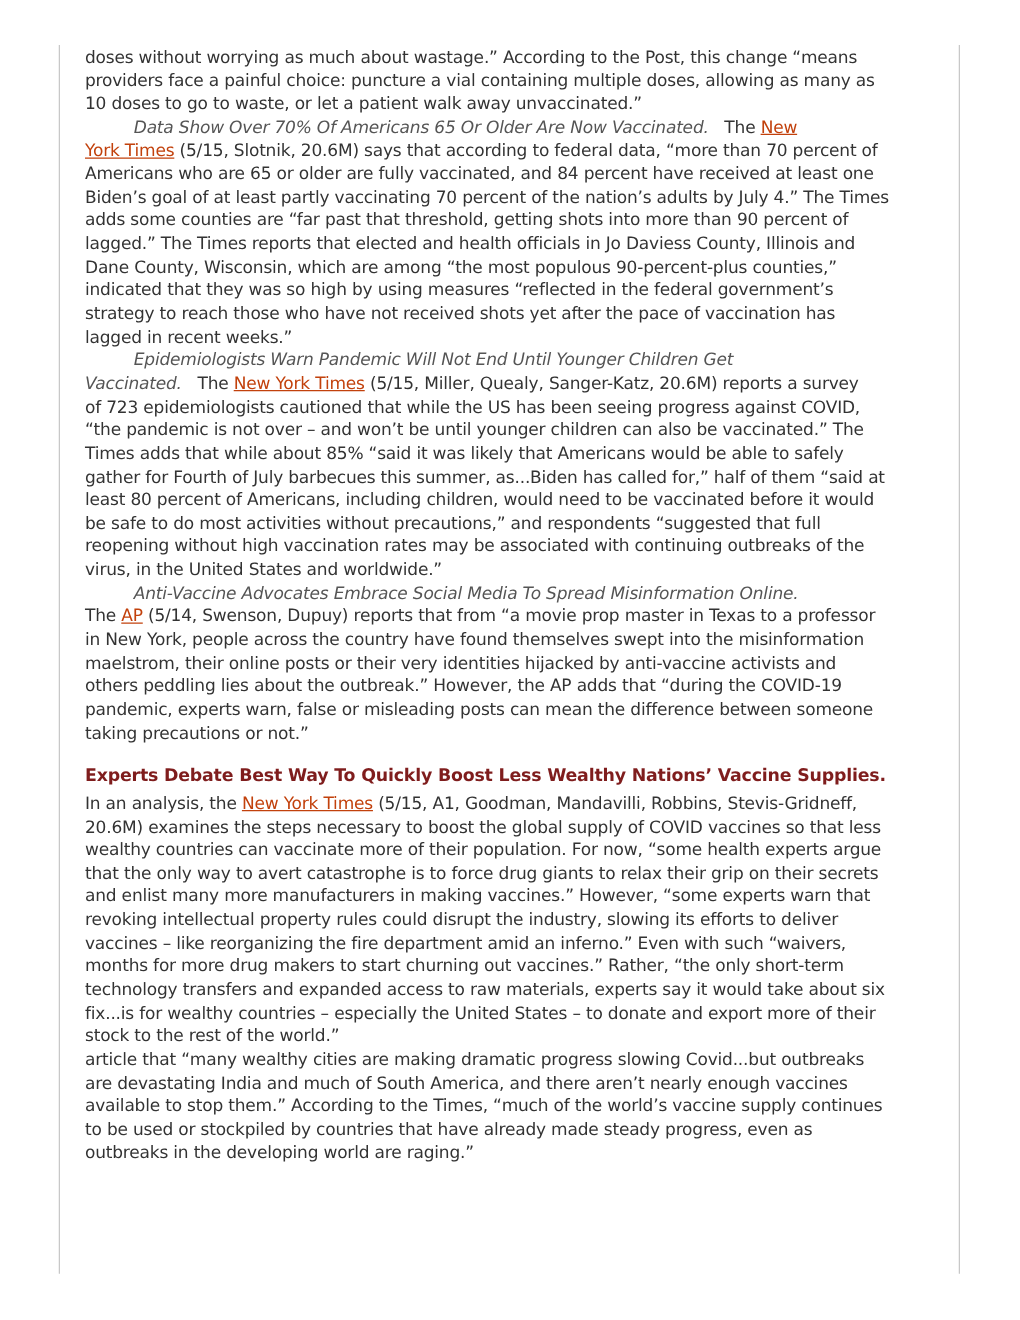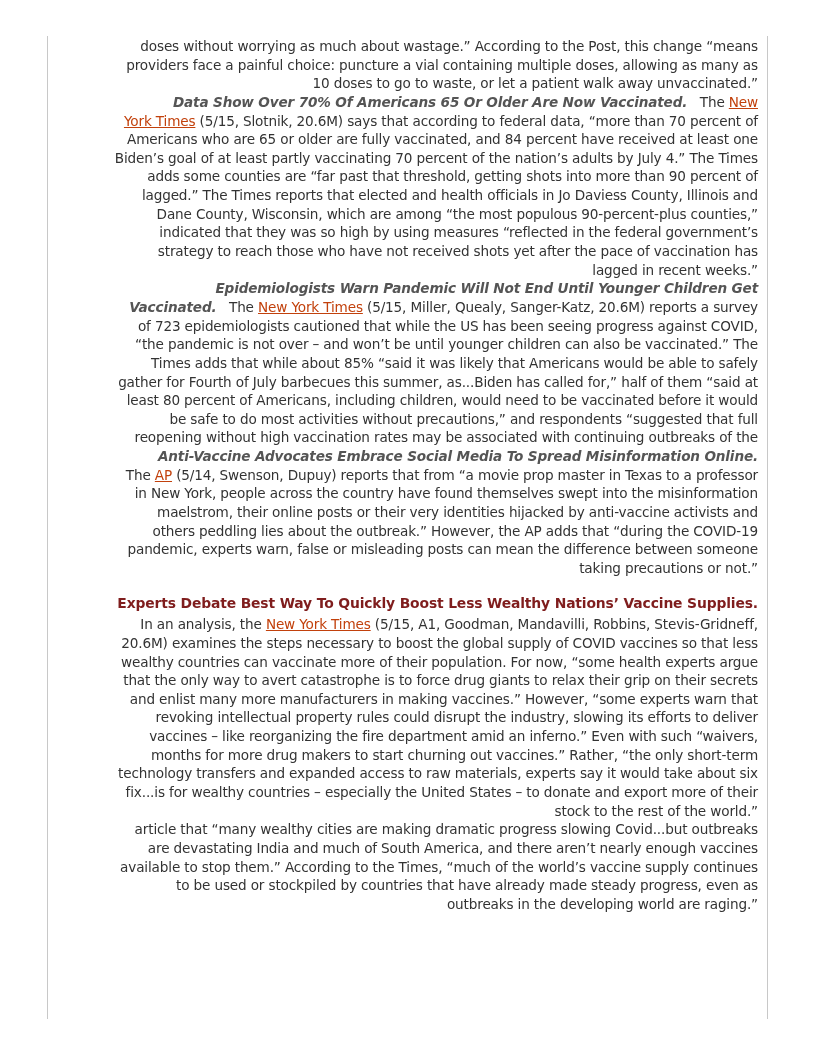--- a/index.html
+++ b/index.html
@@ -5,25 +5,25 @@
   html, body { margin: 0; padding: 0; background: #ffffff; }
   body { width: 816px; height: 1056px; position: relative; overflow: hidden; }
   .page-frame {
     position: absolute; left: 47px; top: 36px; width: 721px; height: 983px;
     border-left: 1px solid #c8c8c8; border-right: 1px solid #c8c8c8;
     box-sizing: border-box;
   }
   .content {
     position: absolute; left: 68px; top: 37px; width: 690px;
     font-family: "DejaVu Sans", sans-serif; font-size: 13.6px;
-    color: #333333; line-height: 18.65px; letter-spacing: -0.15px; text-align: right;
+    color: #333333; line-height: 18.65px; letter-spacing: -0.15px;
   }
   .line { white-space: nowrap; height: 18.65px; }
   .indent { padding-left: 39px; }
-  .sub-head { font-weight: bold; font-style: italic; color: #555555; }
+  .sub-head { font-weight: normal; font-style: italic; color: #555555; }
   .section-head {
     font-weight: bold; color: #7f1d1d; font-size: 13.9px;
     margin-top: 16px; margin-bottom: 3px; white-space: nowrap; height: 18.65px;
   }
   a.src { color: #c2410c; text-decoration: underline; }
 </style>
 </head>
 <body>
 
 <div class="page-frame"></div>
@@ -60,20 +60,21 @@
     <div class="line">
       <span class="sub-head">Vaccinated.</span><span>&nbsp;&nbsp;&nbsp;</span><span>The</span><span> </span><a class="src" href="#">New York Times</a><span> (5/15, Miller, Quealy, Sanger-Katz, 20.6M) reports a survey</span>
     </div>
     <div class="line">of 723 epidemiologists cautioned that while the US has been seeing progress against COVID,</div>
     <div class="line">“the pandemic is not over – and won’t be until younger children can also be vaccinated.” The</div>
     <div class="line">Times adds that while about 85% “said it was likely that Americans would be able to safely</div>
     <div class="line">gather for Fourth of July barbecues this summer, as...Biden has called for,” half of them “said at</div>
     <div class="line">least 80 percent of Americans, including children, would need to be vaccinated before it would</div>
     <div class="line">be safe to do most activities without precautions,” and respondents “suggested that full</div>
     <div class="line">reopening without high vaccination rates may be associated with continuing outbreaks of the</div>
+    <div class="line">virus, in the United States and worldwide.”</div>
   </div>
 
   <div>
     <div class="line indent">
       <span class="sub-head">Anti-Vaccine Advocates Embrace Social Media To Spread Misinformation Online.</span>
     </div>
     <div class="line">
       <span>The </span><a class="src" href="#">AP</a><span> (5/14, Swenson, Dupuy) reports that from “a movie prop master in Texas to a professor</span>
     </div>
     <div class="line">in New York, people across the country have found themselves swept into the misinformation</div>

